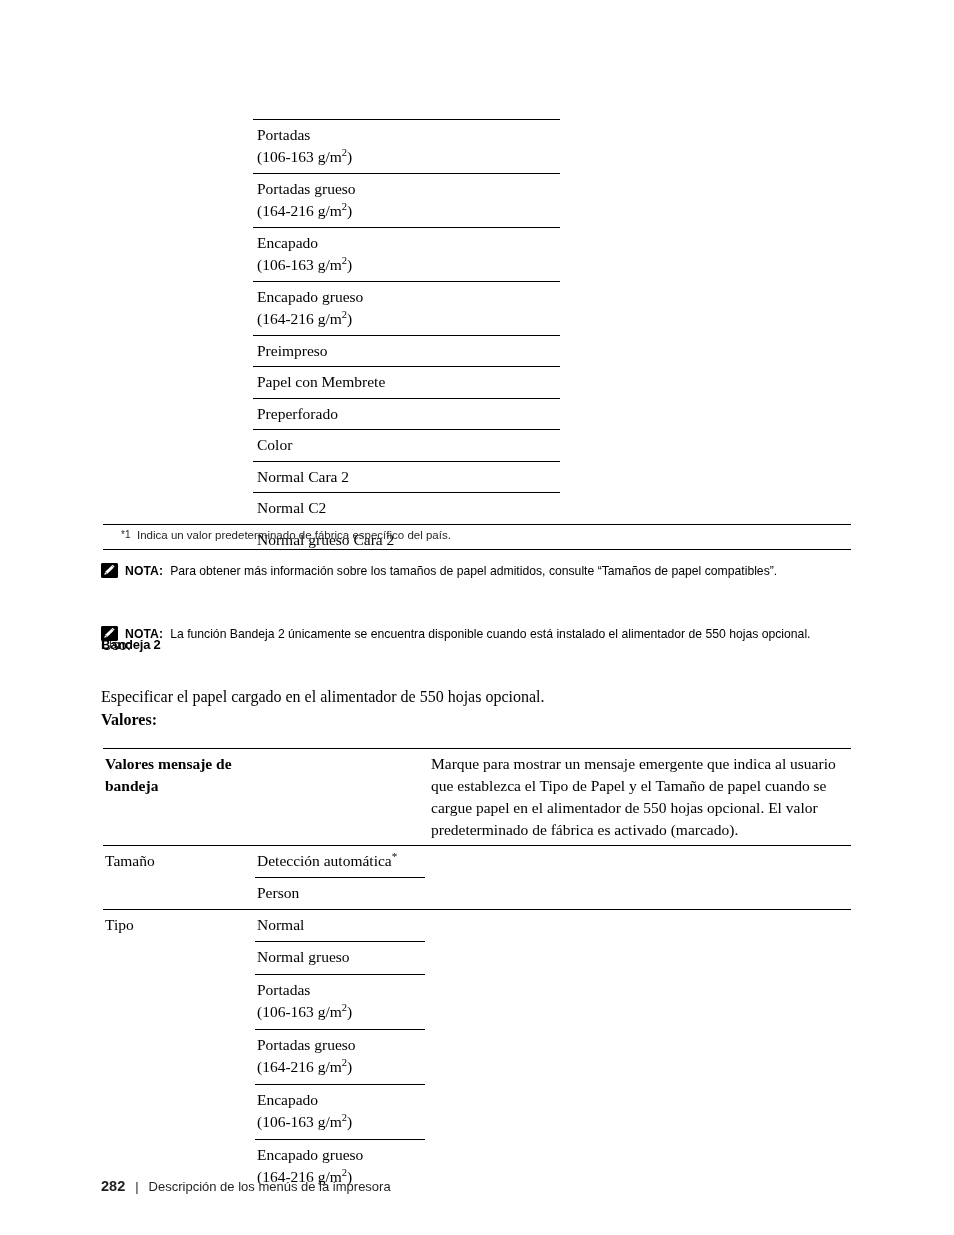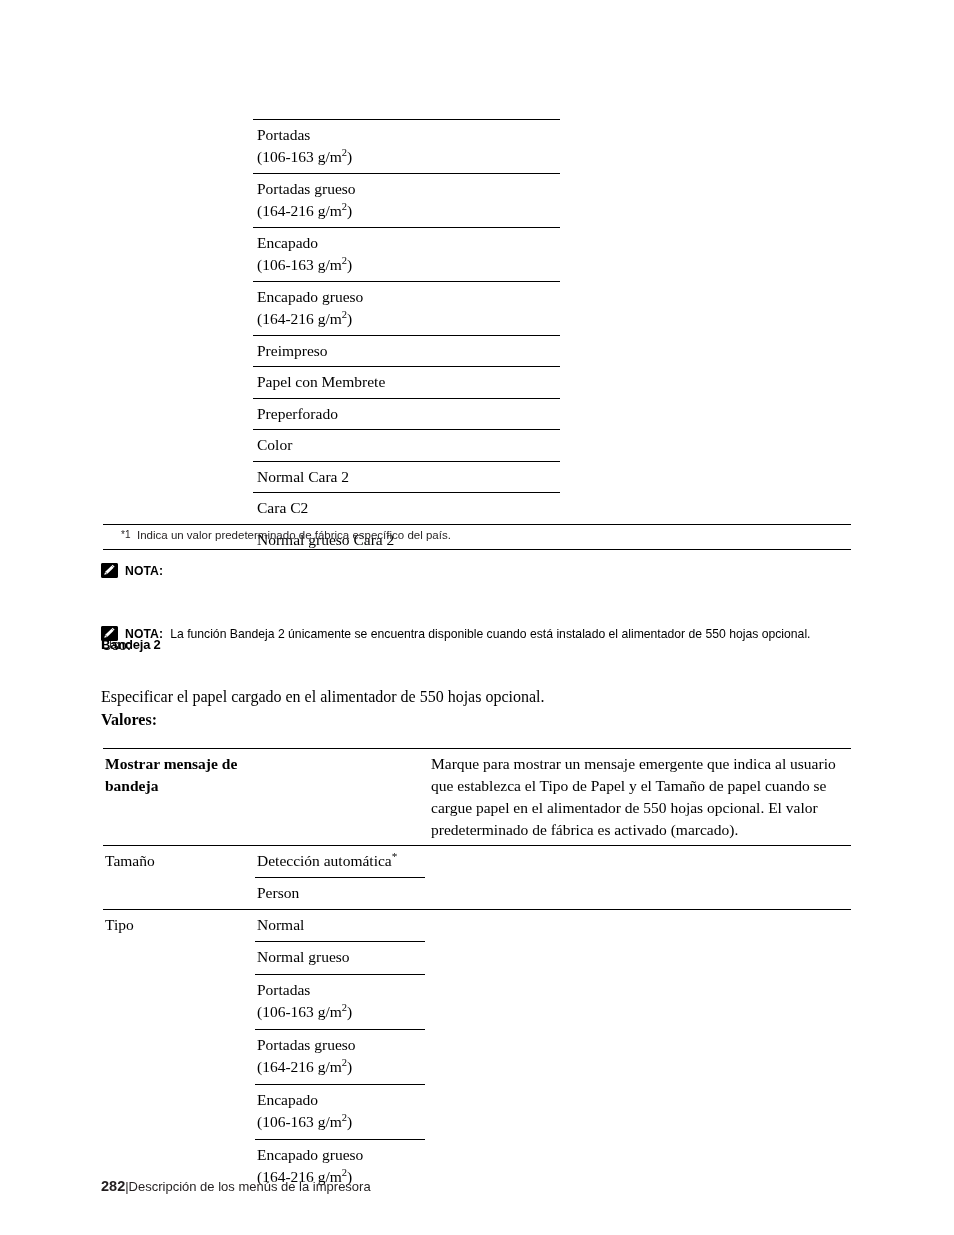--- a/index.html
+++ b/index.html
@@ -179,20 +179,21 @@
   
   .footer {
     position: absolute;
     left: 101px;
     top: 1178px;
     font-family: "Liberation Sans", "DejaVu Sans", sans-serif;
     font-size: 13px;
     color: #231f20;
     display: flex;
     align-items: baseline;
+    gap: 10px;
   }
   .footer .pagenum { font-weight: bold; font-size: 14.5px; }
   .footer .divider { color: #231f20; }
   .footer .ftitle { font-size: 13px; }
 </style>
 </head>
 <body>
 
 <div class="page">
 
@@ -222,41 +223,42 @@
     <div class="t1-row">
         <div>Preperforado</div>
       </div>
     <div class="t1-row">
         <div>Color</div>
       </div>
     <div class="t1-row">
         <div>Normal Cara 2</div>
       </div>
     <div class="t1-row">
-        <div>Cara C2</div>
+        <div>Normal C2</div>
       </div>
     <div class="t1-row">
         <div>Normal grueso Cara 2</div>
       </div>
   </div>
 
   <div class="footnote">
     <span class="fn-mark"><sup>*1</sup></span><span class="fn-text">Indica un valor predeterminado de fábrica específico del país.</span>
   </div>
 
   <div class="note" id="note1">
     <span class="note-icon">
       <svg width="17" height="15" viewBox="0 0 17 15" xmlns="http://www.w3.org/2000/svg">
         <rect x="0" y="0" width="17" height="15" rx="2" fill="#000"></rect>
         <path d="M3.2 11.8 L4.2 8.8 L10.6 2.7 L12.6 4.8 L6.2 10.9 Z" fill="#fff"></path>
         <path d="M4.2 8.8 L6.2 10.9" stroke="#000" stroke-width="0.7"></path>
         <path d="M11.2 2.1 L13.2 4.2" stroke="#fff" stroke-width="1.2"></path>
       </svg>
     </span>
     <span class="note-label">NOTA:</span>
+    <span class="note-text">Para obtener más información sobre los tamaños de papel admitidos, consulte “Tamaños de papel compatibles”.</span>
   </div>
 
   <div class="section-heading">Bandeja 2</div>
 
   <div class="note" id="note2">
     <span class="note-icon">
       <svg width="17" height="15" viewBox="0 0 17 15" xmlns="http://www.w3.org/2000/svg">
         <rect x="0" y="0" width="17" height="15" rx="2" fill="#000"></rect>
         <path d="M3.2 11.8 L4.2 8.8 L10.6 2.7 L12.6 4.8 L6.2 10.9 Z" fill="#fff"></path>
         <path d="M4.2 8.8 L6.2 10.9" stroke="#000" stroke-width="0.7"></path>
@@ -268,21 +270,21 @@
   </div>
 
   <div class="uso-label">Uso:</div>
   <div class="uso-text">Especificar el papel cargado en el alimentador de 550 hojas opcional.</div>
   <div class="valores-label">Valores:</div>
 
   <div class="table2">
 
     <div class="t2-row">
       <div class="t2-c1 bold">
-        <div>Mostrar mensaje de</div>
+        <div>Valores mensaje de</div>
         <div>bandeja</div>
       </div>
       <div class="t2-c2"></div>
       <div class="t2-c3">Marque para mostrar un mensaje emergente que indica al usuario que establezca el Tipo de Papel y el Tamaño de papel cuando se cargue papel en el alimentador de 550 hojas opcional. El valor predeterminado de fábrica es activado (marcado).</div>
     </div>
 
     <div class="t2-row">
       <div class="t2-c1">Tamaño</div>
       <div class="t2-c2"><span>Detección automática</span><sup class="star">*</sup></div>
       <div class="t2-c3"></div>

